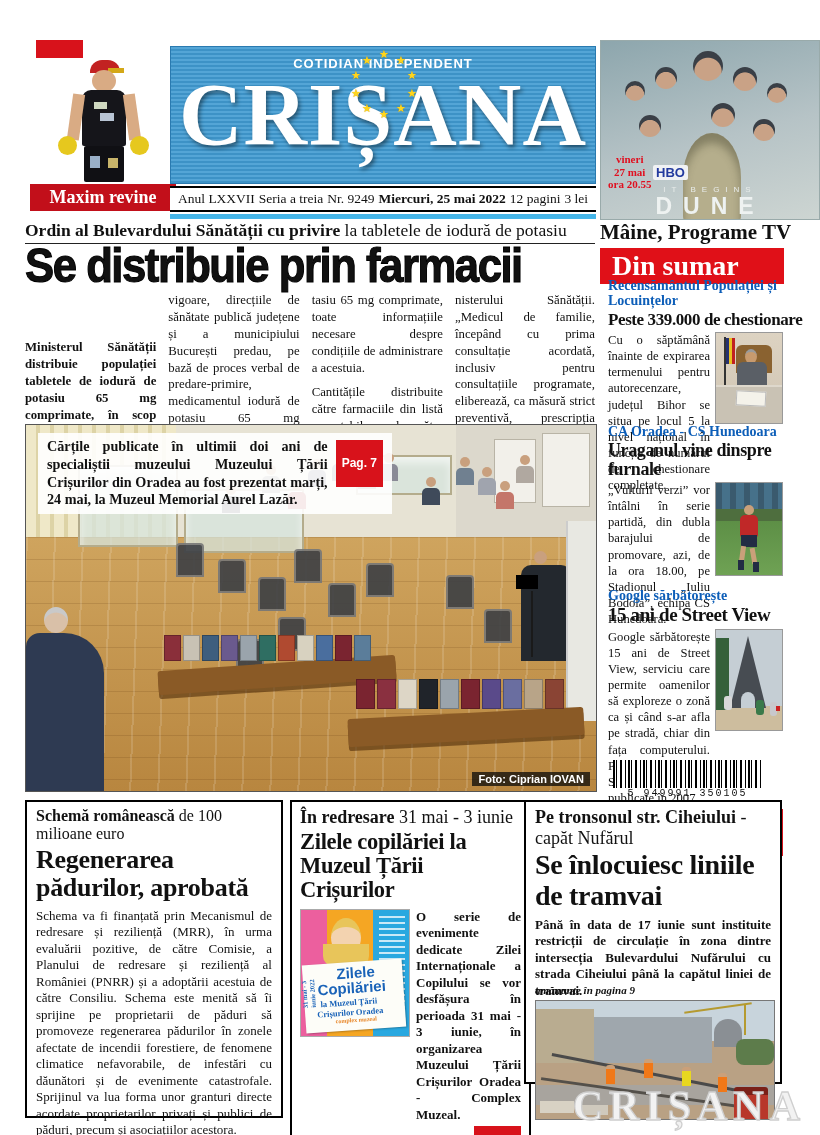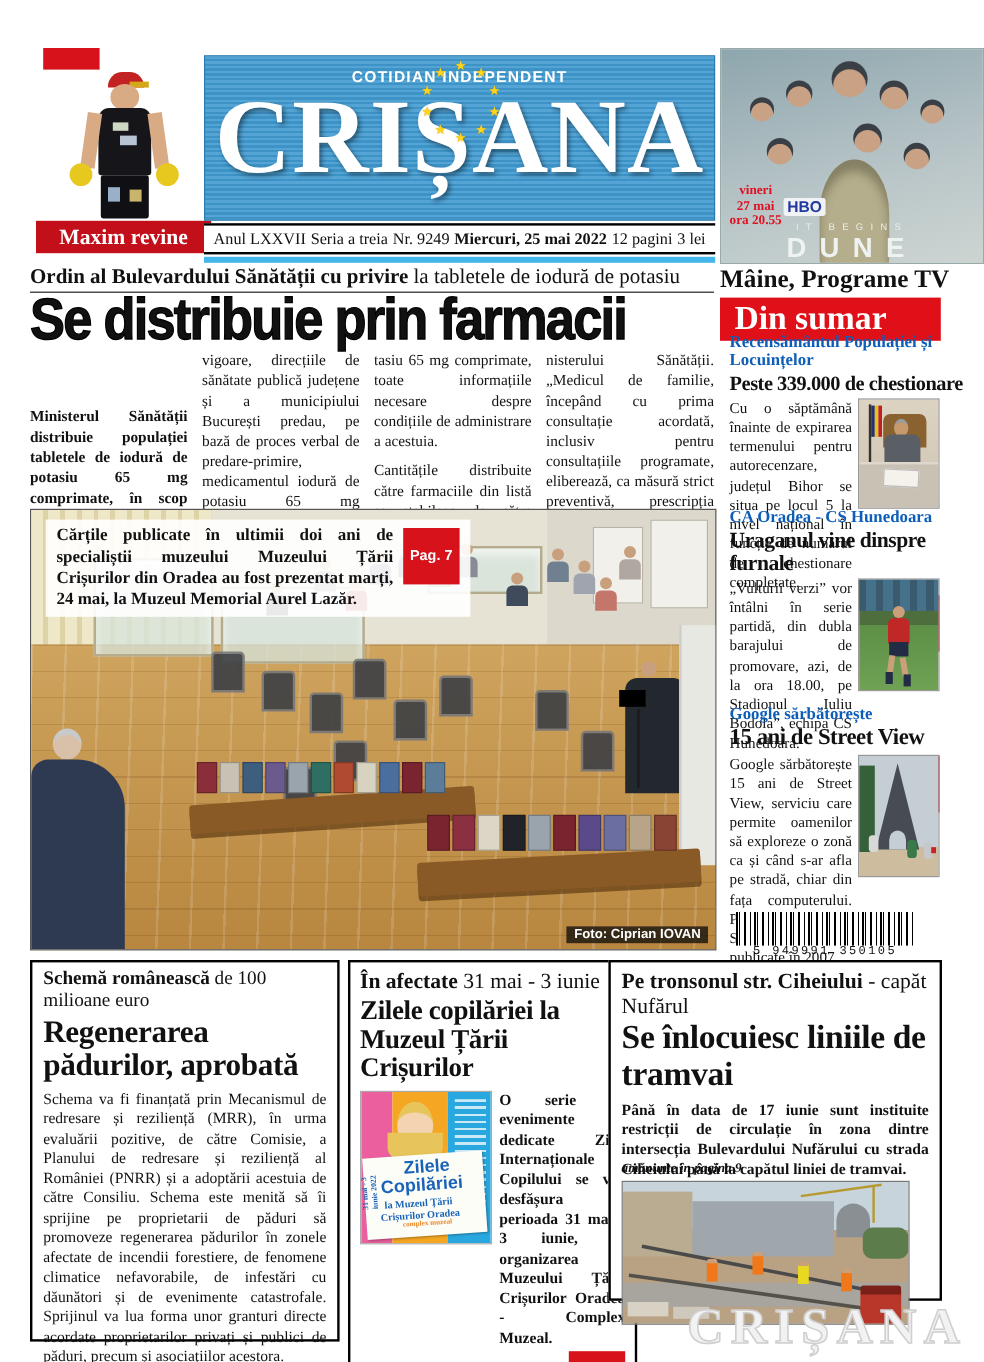--- a/index.html
+++ b/index.html
@@ -142,21 +142,21 @@
     transform:rotate(-4deg);box-shadow:1px 1px 2px rgba(0,0,0,.3);padding:2px 3px;box-sizing:border-box;}
   .p-dates{position:absolute;left:2px;top:6px;width:30px;color:#1a63b8;font-weight:bold;
     font-size:6.5px;line-height:1.2;transform:rotate(-90deg) translate(-14px,-12px);}
   .p-t1{position:absolute;left:34px;top:2px;color:#1a63b8;font-weight:bold;font-size:15px;
     font-family:"Liberation Sans",sans-serif;}
   .p-t2{position:absolute;left:14px;top:17px;color:#1a63b8;font-weight:bold;font-size:15px;
     font-family:"Liberation Sans",sans-serif;}
   .p-s1{position:absolute;left:16px;top:35px;color:#1a63b8;font-weight:bold;font-size:8.5px;}
   .p-s2{position:absolute;left:12px;top:45px;color:#1a63b8;font-weight:bold;font-size:8.5px;}
   .p-s3{position:absolute;left:30px;top:55px;color:#e8872a;font-weight:bold;font-size:6px;}
-  .tram{left:507px;top:800px;width:278px;height:284px;}
+  .tram{left:524px;top:800px;width:258px;height:284px;}
   .tram .b-head{font-size:28px;}
   .tramphoto{position:relative;width:238px;height:118px;margin-top:4px;overflow:hidden;
     border:1px solid #777;background:linear-gradient(180deg,#c8d4dc 0 40px,#b9a184 40px);}
   .watermark{position:absolute;right:14px;top:1082px;font-weight:bold;font-size:42px;
     letter-spacing:6px;color:#f2f2f2;-webkit-text-stroke:1.3px #cfcfcf;}
 </style>
 </head>
 <body>
 
 <div class="page">
@@ -429,21 +429,21 @@
       <b>Schemă românească</b><span> de 100 milioane euro</span>
     </div>
     <div class="b-head">Regenerarea pădurilor, aprobată</div>
     <p class="b-body jt" style="margin:0;">Schema va fi finanțată prin Mecanismul de redresare și reziliență (MRR), în urma evaluării pozitive, de către Comisie, a Planului de redresare și reziliență al României (PNRR) și a adoptării acestuia de către Consiliu. Schema este menită să îi sprijine pe proprietarii de păduri să promoveze regenerarea pădurilor în zonele afectate de incendii forestiere, de fenomene climatice nefavorabile, de infestări cu dăunători și de evenimente catastrofale. Sprijinul va lua forma unor granturi directe acordate proprietarilor privați și publici de păduri, precum și asociațiilor acestora.</p>
 
   </div>
 
   <div class="mid">
     <div class="midbox">
       <div class="b-kicker" style="font-size:18px;">
-        <b>În afectate</b><span> 31 mai - 3 iunie</span>
+        <b>În redresare</b><span> 31 mai - 3 iunie</span>
       </div>
       <div class="b-head">Zilele copilăriei la Muzeul Țării Crișurilor</div>
       <div class="mid-row">
         <div class="poster">
           <div class="pa" style="left:0;top:0;width:26px;height:126px;background:#ec5f9e;"></div>
           <div class="pa" style="left:26px;top:0;width:46px;height:126px;background:#f5a623;"></div>
           <div class="pa" style="left:72px;top:0;width:36px;height:126px;background:#29a8e0;"></div>
           <div class="pa" style="left:78px;top:6px;width:26px;height:100px;background:repeating-linear-gradient(180deg,rgba(255,255,255,.75) 0 2px,rgba(255,255,255,0) 2px 6px);"></div>
           <div class="pa" style="left:30px;top:8px;width:30px;height:30px;border-radius:50%;background:#f3d3b0;border-top:9px solid #e8c55a;"></div>
           <div class="pa" style="left:22px;top:34px;width:46px;height:22px;background:#e8c55a;border-radius:0 0 10px 10px;"></div>

